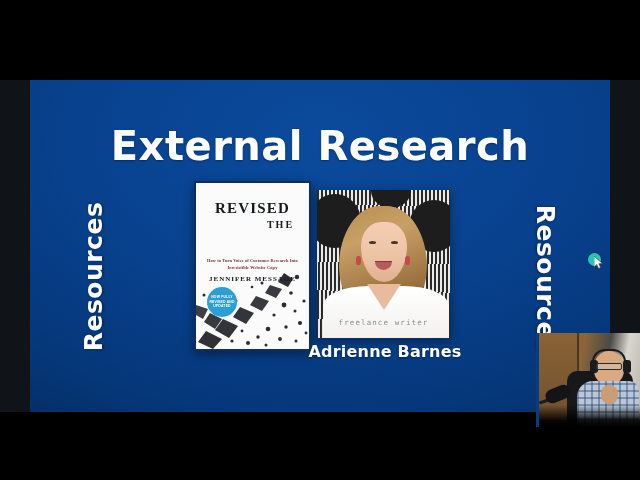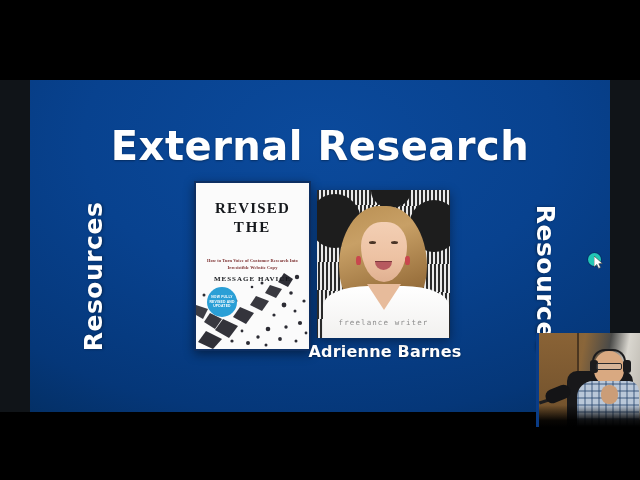--- a/index.html
+++ b/index.html
@@ -113,21 +113,21 @@
   .bk-title-1, .bk-title-2, .bk-title-3 {
     position: absolute;
     width: 100%;
     text-align: center;
     color: #15181c;
     font-family: "Liberation Serif", serif;
     font-weight: bold;
     letter-spacing: 1.2px;
   }
   .bk-title-1 { top: 17px; font-size: 15px; }
-  .bk-title-2 { top: 36px; font-size: 15px; letter-spacing: 2px; }
+  .bk-title-2 { top: 36px; font-size: 10px; letter-spacing: 2px; margin-left: 28px; }
   .bk-title-3 { top: 52px; font-size: 14px; letter-spacing: 0.4px; }
   .bk-sub {
     position: absolute;
     top: 75px;
     width: 100%;
     text-align: center;
     color: #7a2c2c;
     font-family: "Liberation Serif", serif;
     font-weight: bold;
     font-size: 4.4px;
@@ -486,21 +486,21 @@
               <circle cx="70" cy="74" r="1.5"></circle>
               <circle cx="108" cy="30" r="1.6"></circle>
               <circle cx="110" cy="62" r="1.4"></circle>
             </g>
           </svg>
         </div>
 
         <div class="bk-title-1">REVISED</div>
         <div class="bk-title-2">THE</div>
         <div class="bk-sub">How to Turn Voice of Customer Research Into Irresistible Website Copy</div>
-        <div class="bk-author">MESSAGE HAVICE</div>
+        <div class="bk-author">JENNIFER MESSAGE</div>
         <div class="bk-badge">NOW FULLY REVISED AND UPDATED</div>
       </div>
     </div>
 
     <div id="speaker-name">Adrienne Barnes</div>
 
     <div id="speaker-photo">
       <div class="ph-mural"></div>
       <div class="ph-mural-blob" style="left:-8px;top:4px;width:52px;height:54px;"></div>
       <div class="ph-mural-blob" style="left:92px;top:10px;width:50px;height:52px;"></div>

